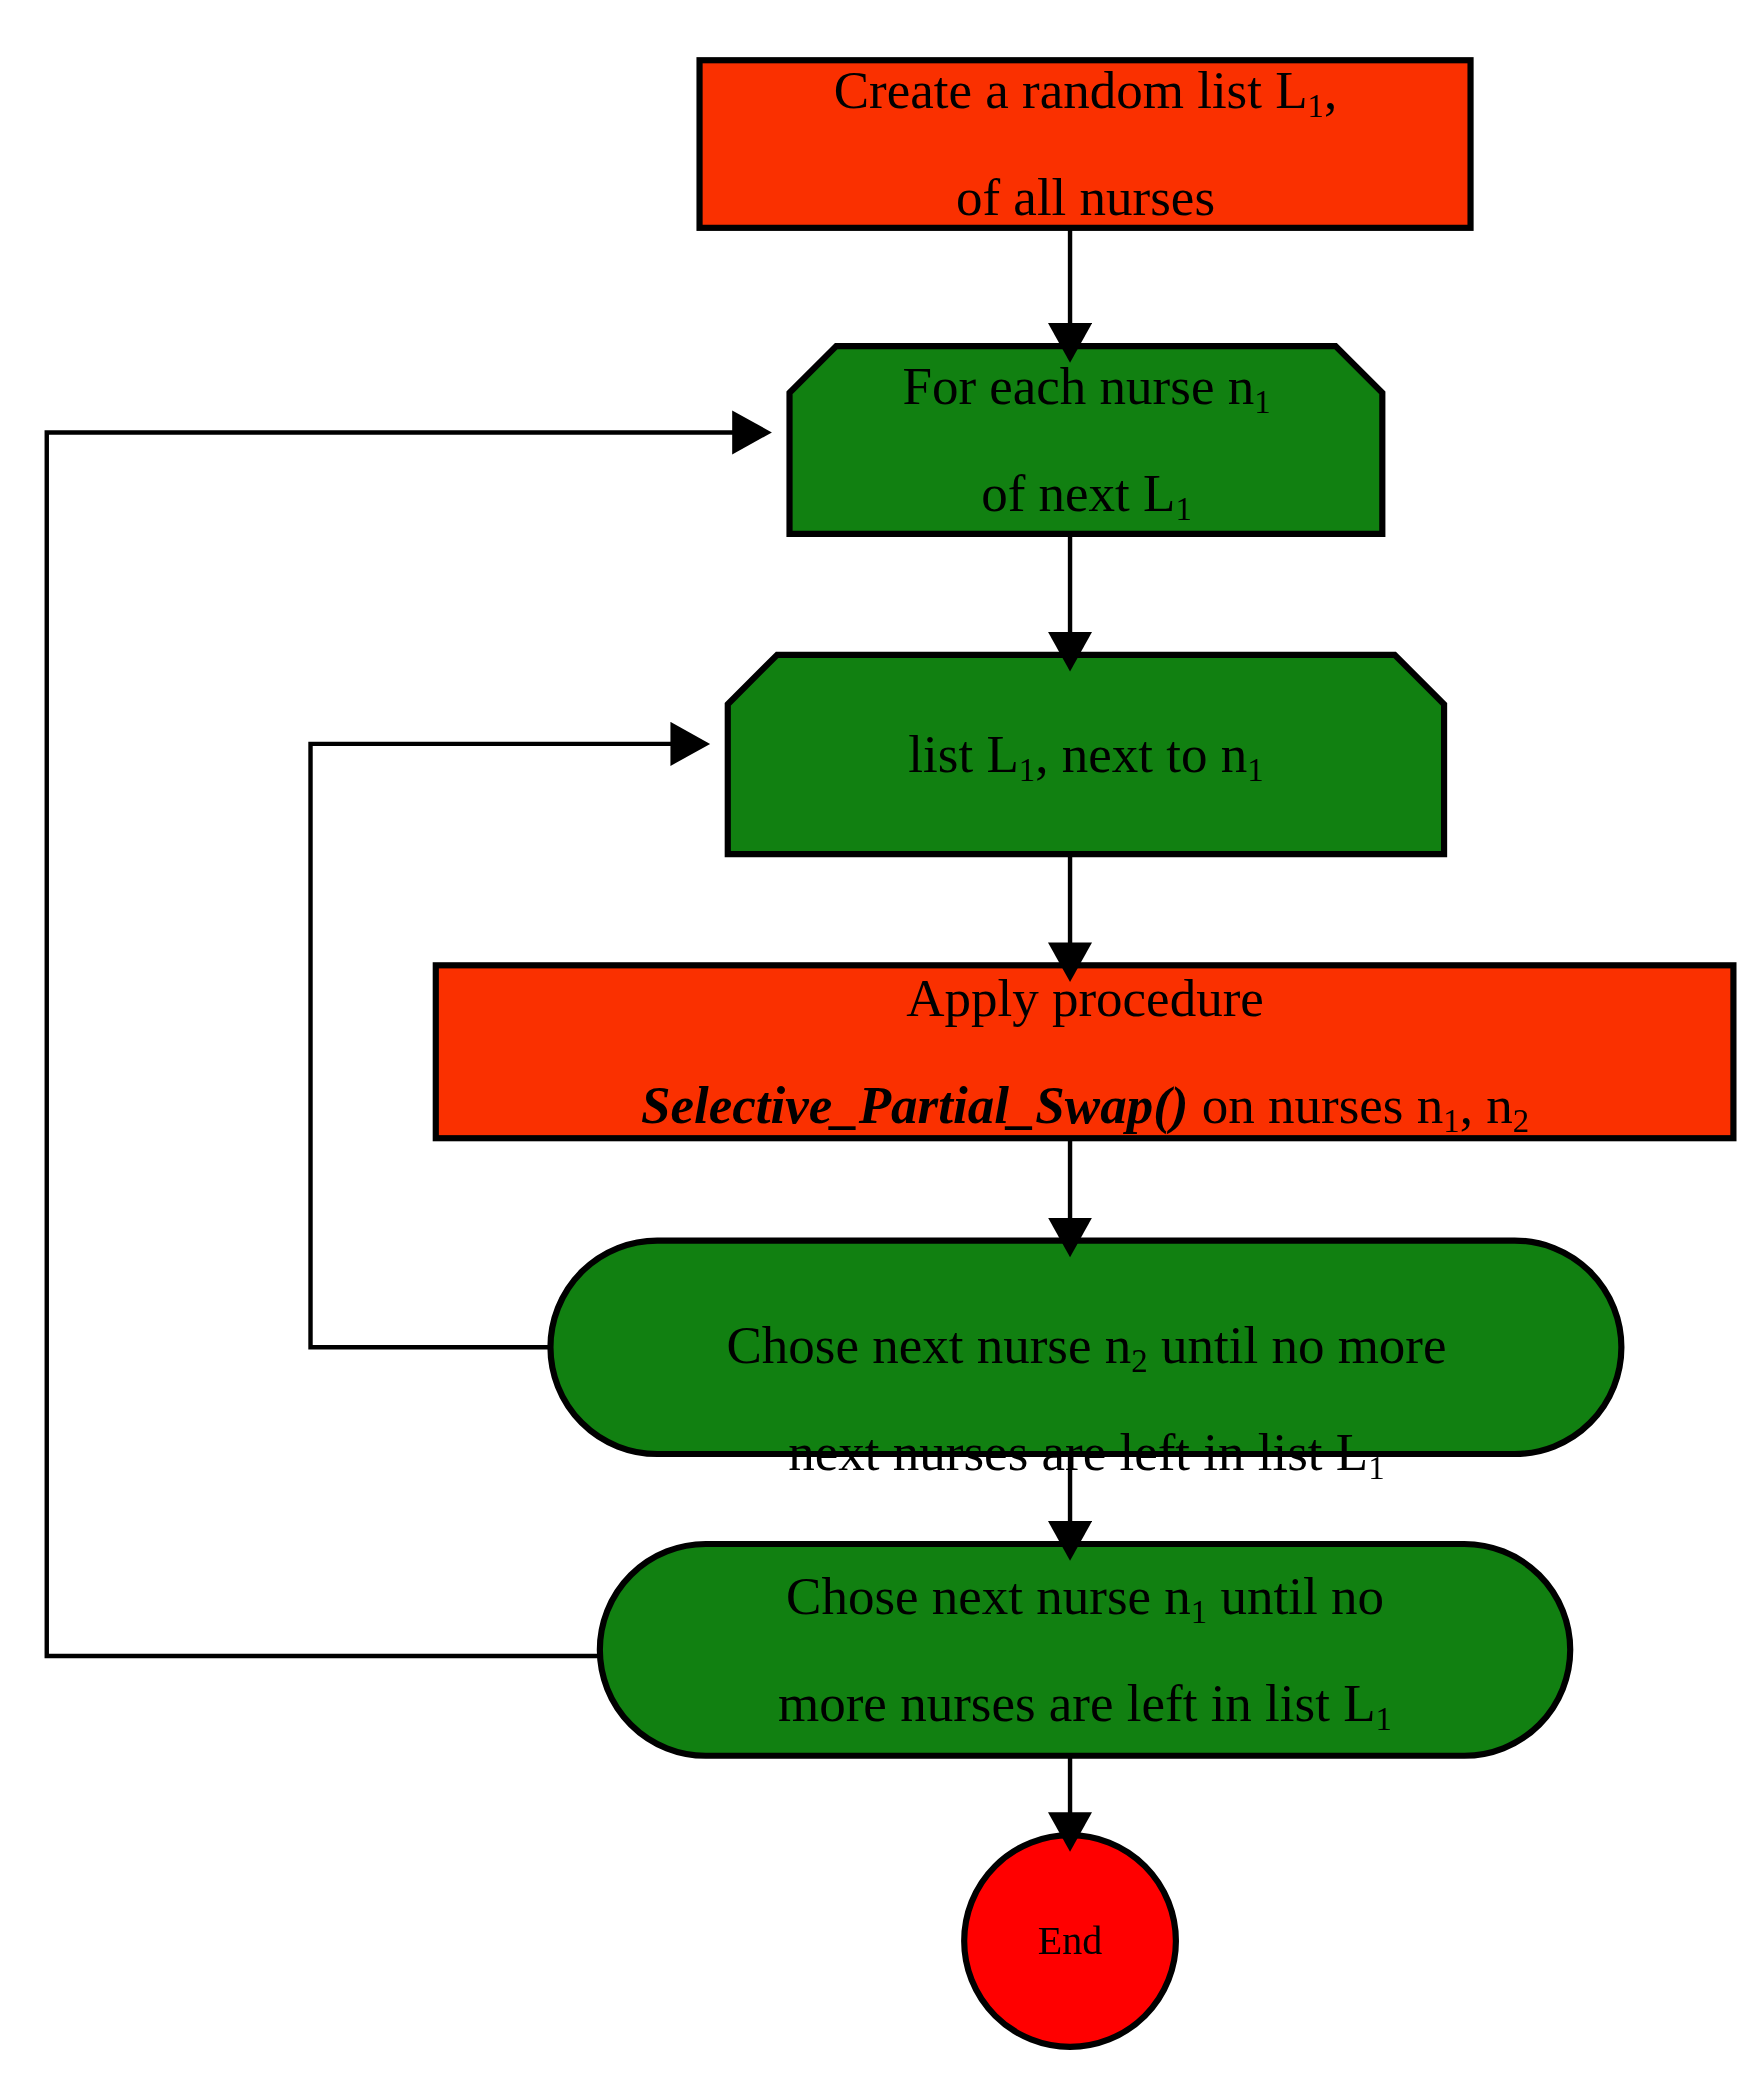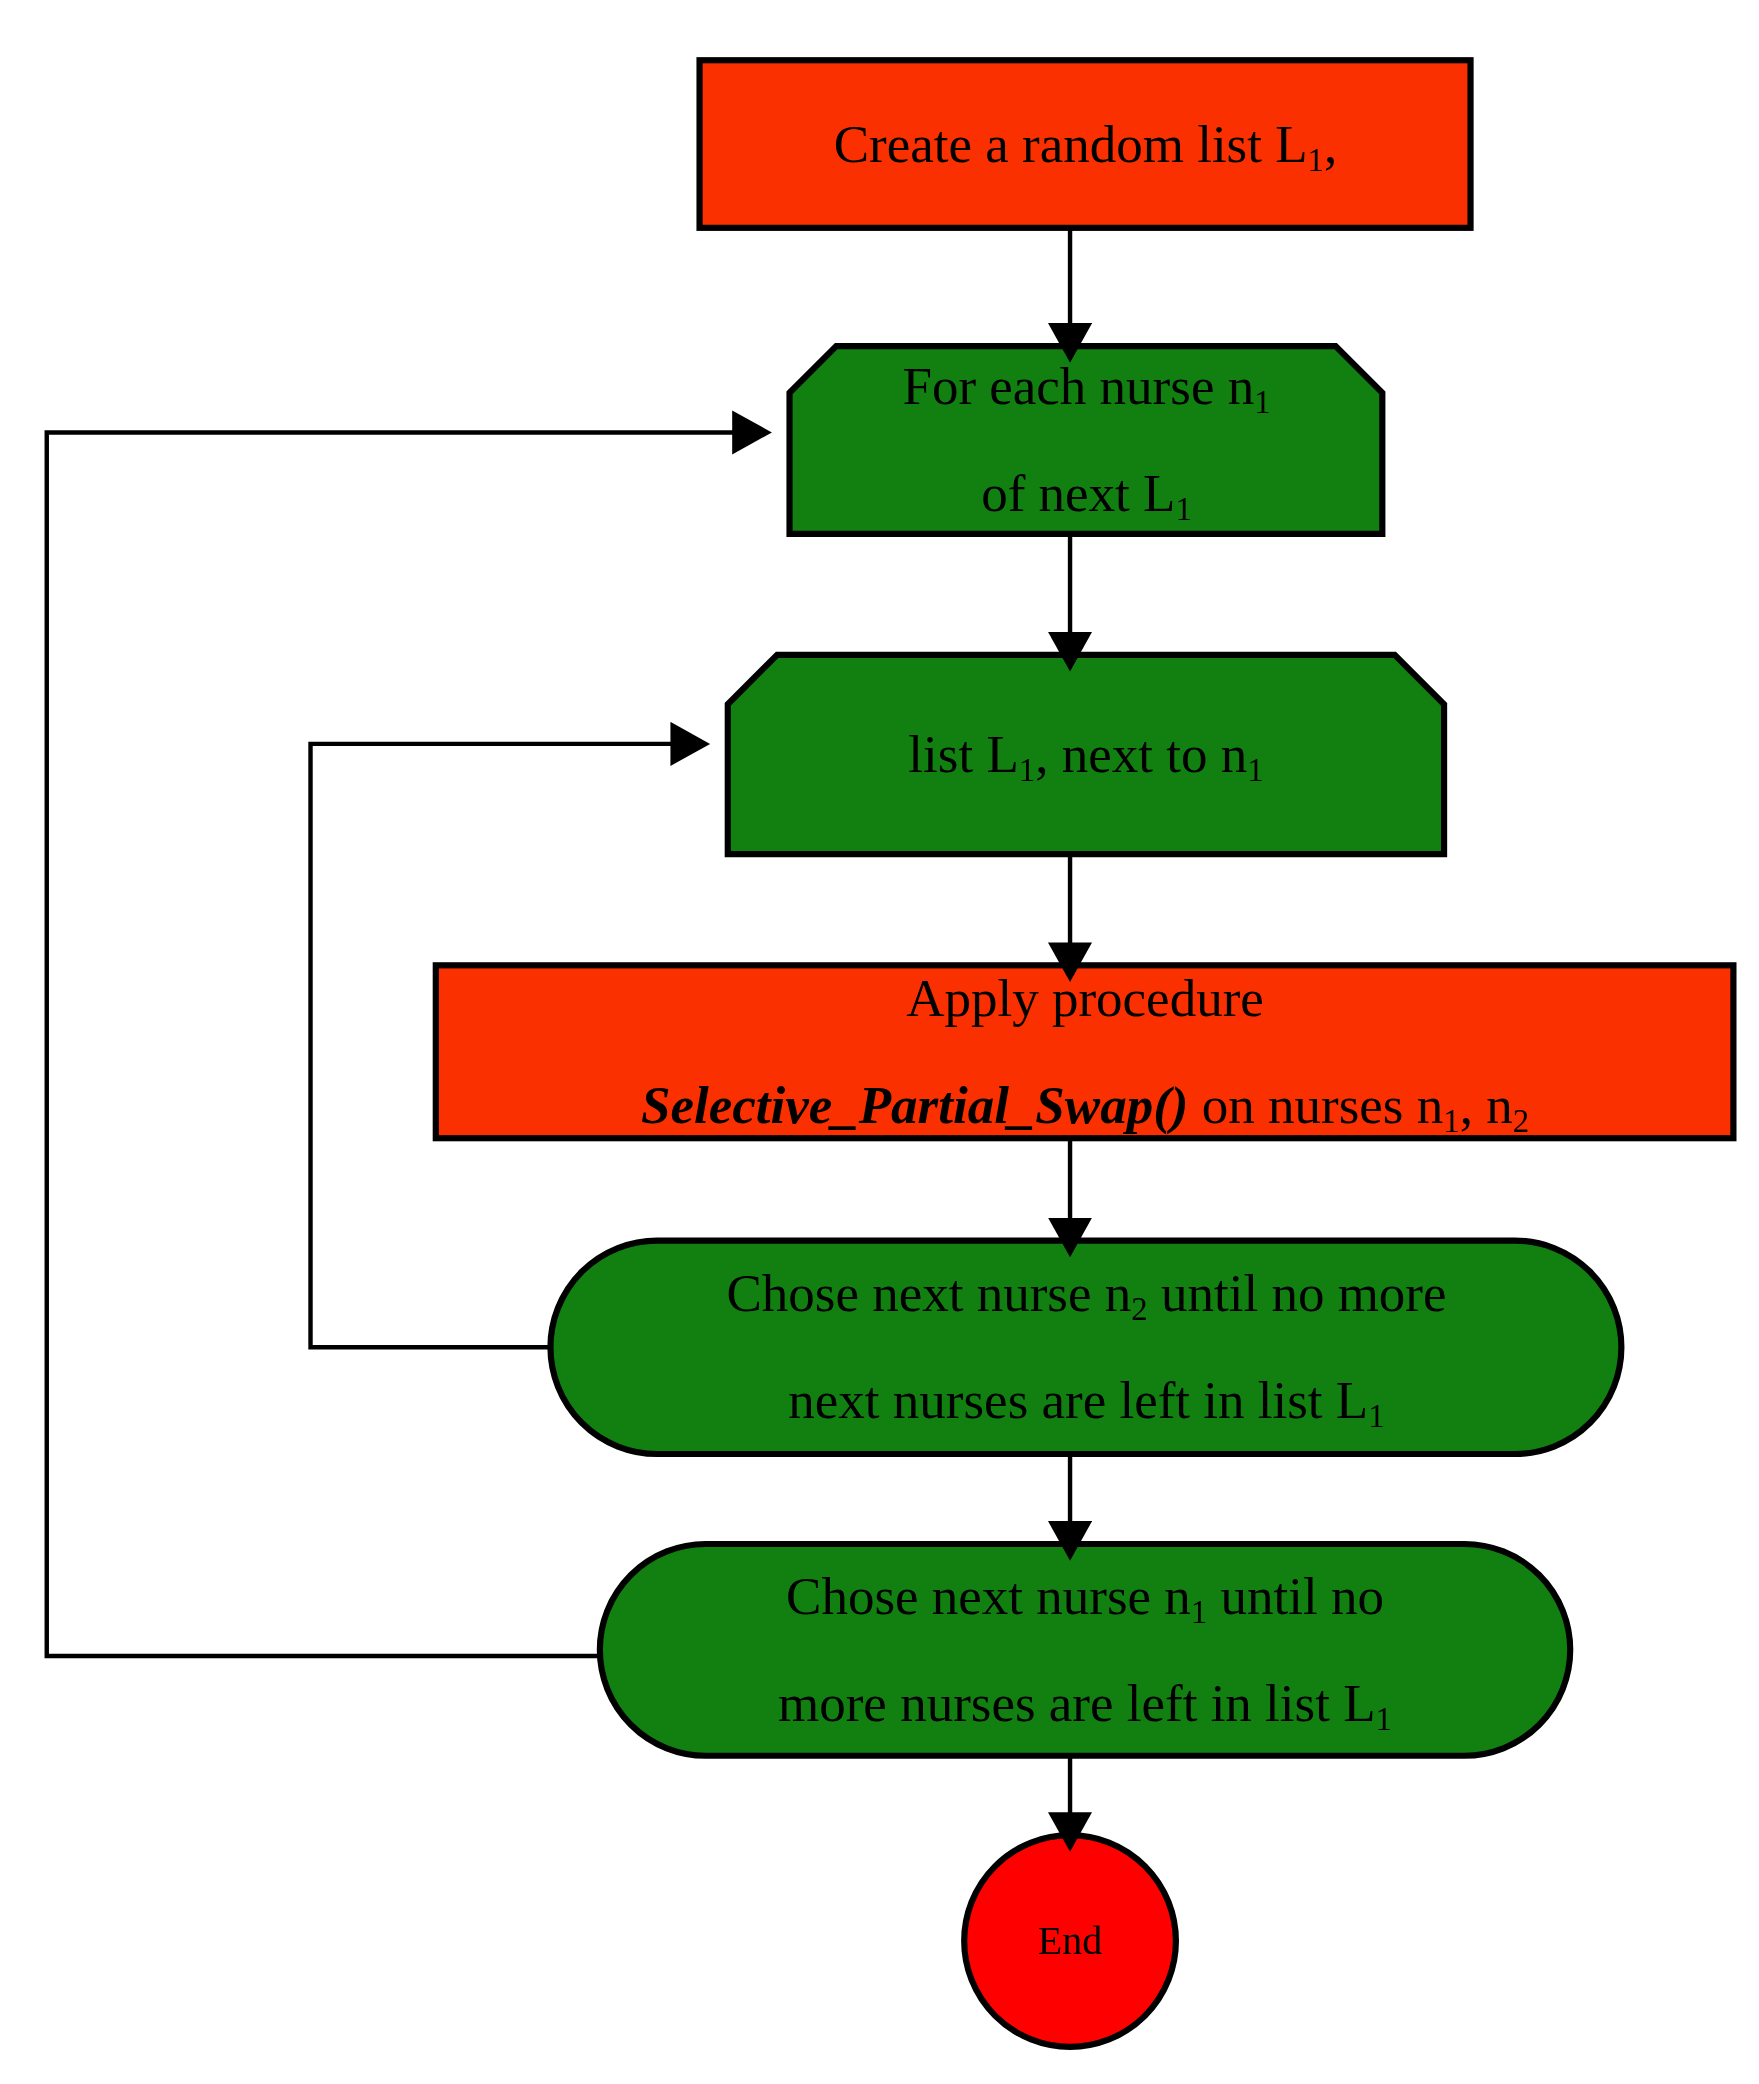--- a/index.html
+++ b/index.html
@@ -45,21 +45,21 @@
   }
   .proc-name {
     font-weight: bold;
     font-style: italic;
   }
   
   #node-create       { left: 700px;  top: 60px;   width: 771px;  height: 168px; }
   #node-foreach-n1   { left: 790px;  top: 346px;  width: 593px;  height: 188px; }
   #node-foreach-n2   { left: 728px;  top: 655px;  width: 716px;  height: 199px; }
   #node-apply        { left: 436px;  top: 965px; width: 1298px; height: 173px; }
-  #node-next-n2      { left: 551px;  top: 1240px; width: 1071px; height: 213px; }
+  #node-next-n2      { left: 551px;  top: 1292px; width: 1071px; height: 213px; }
   #node-next-n1      { left: 600px;  top: 1544px; width: 970px; height: 212px; }
   #node-end          { left: 964px; top: 1835px; width: 212px;  height: 212px; font-size: 40px; }
 </style>
 </head>
 <body>
 
 <div id="canvas">
 
   <svg id="flow-svg" viewBox="0 0 1994 2363">
     <defs>
@@ -94,20 +94,21 @@
 
     <line x1="1213" y1="1990" x2="1213" y2="2060" stroke="#000000" stroke-width="5" marker-end="url(#arrowhead)"></line>
 
     <path d="M 624 1527 L 352 1527 L 352 843 L 766 843" fill="none" stroke="#000000" stroke-width="5" marker-end="url(#arrowhead)"></path>
 
     <path d="M 680 1877 L 53 1877 L 53 490 L 836 490" fill="none" stroke="#000000" stroke-width="5" marker-end="url(#arrowhead)"></path>
   </svg>
 
   <div class="node-label" id="node-create">
     <span class="ln"><span>Create a random list L</span><sub>1</sub><span>,</span></span>
+    <span class="ln">of all nurses</span>
   </div>
 
   <div class="node-label" id="node-foreach-n1">
     <span class="ln"><span>For each nurse n</span><sub>1</sub></span>
     <span class="ln"><span>of  next L</span><sub>1</sub></span>
   </div>
 
   <div class="node-label" id="node-foreach-n2">
     <span class="ln"><span>list L</span><sub>1</sub><span>, next to n</span><sub>1</sub></span>
   </div>

